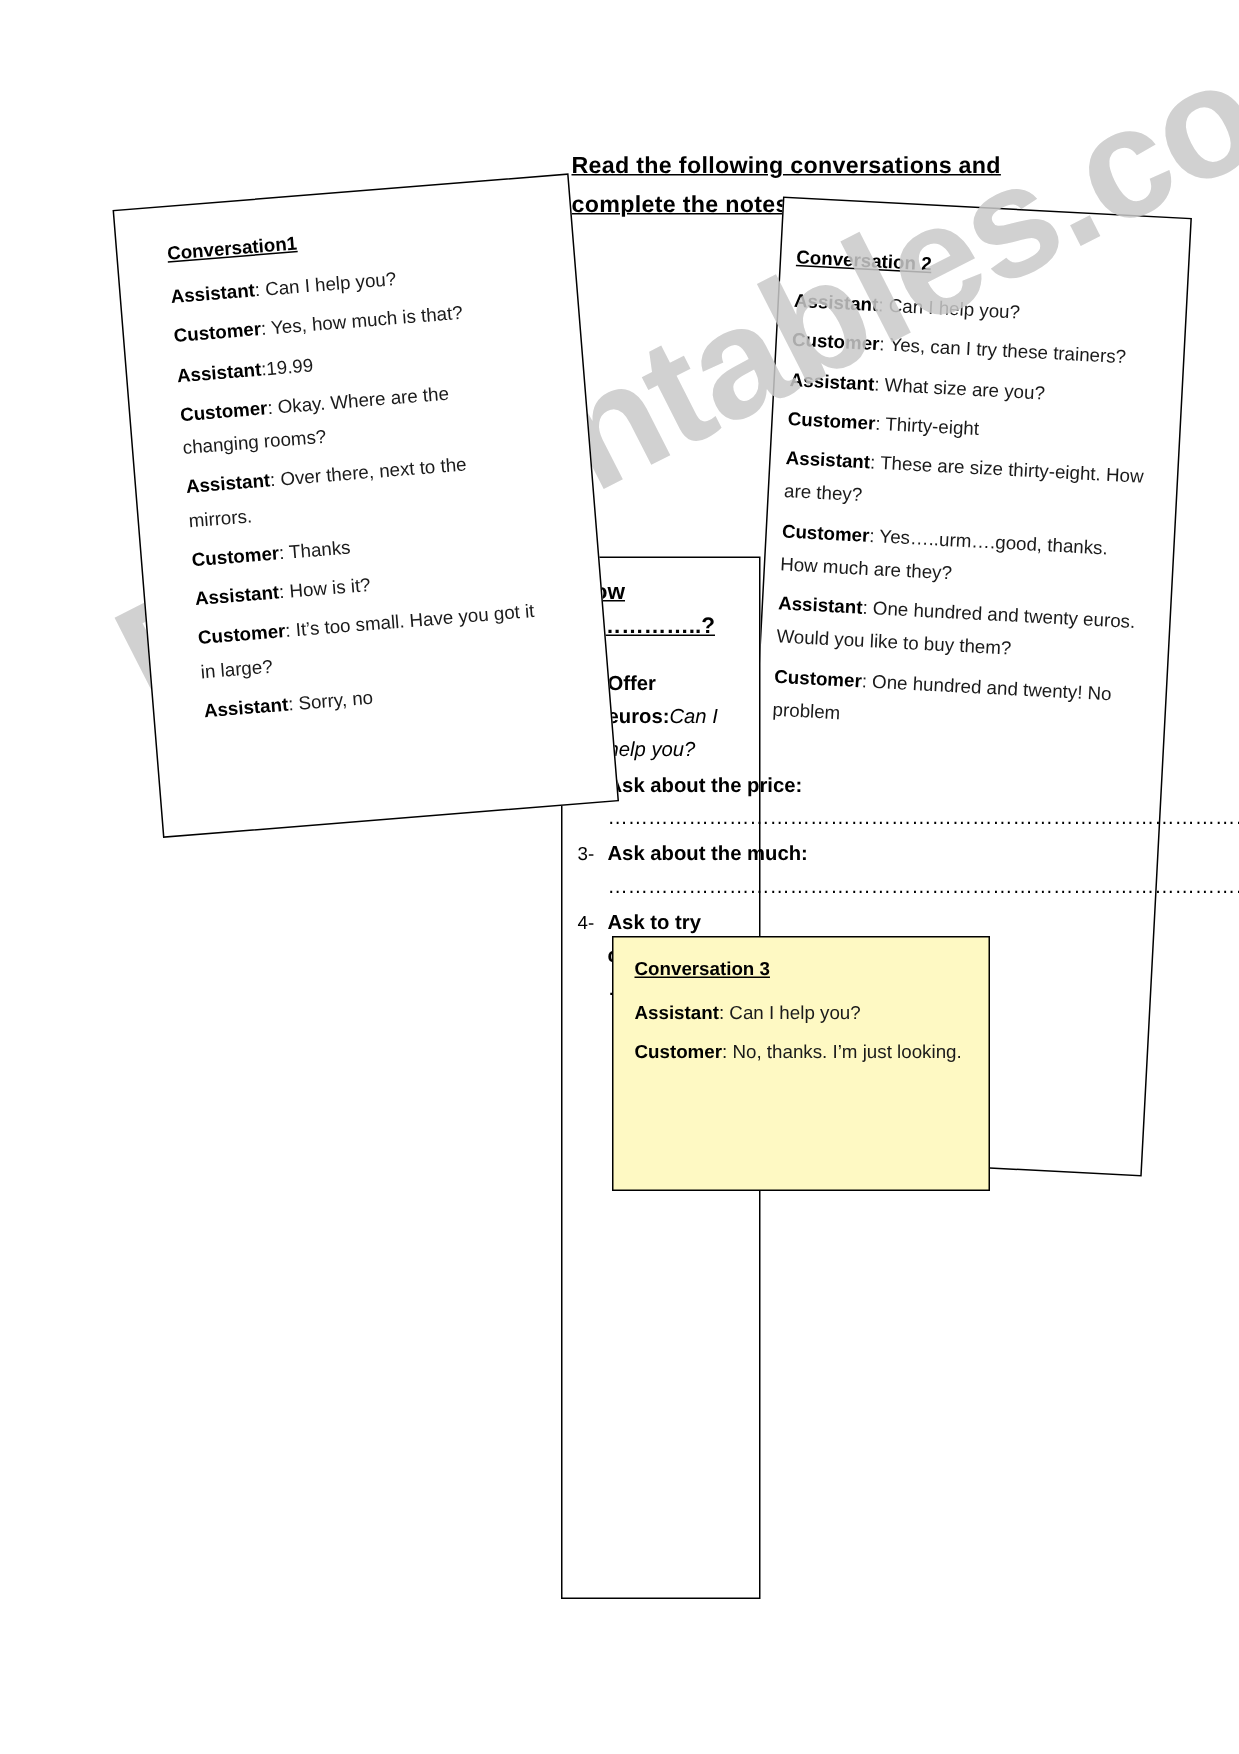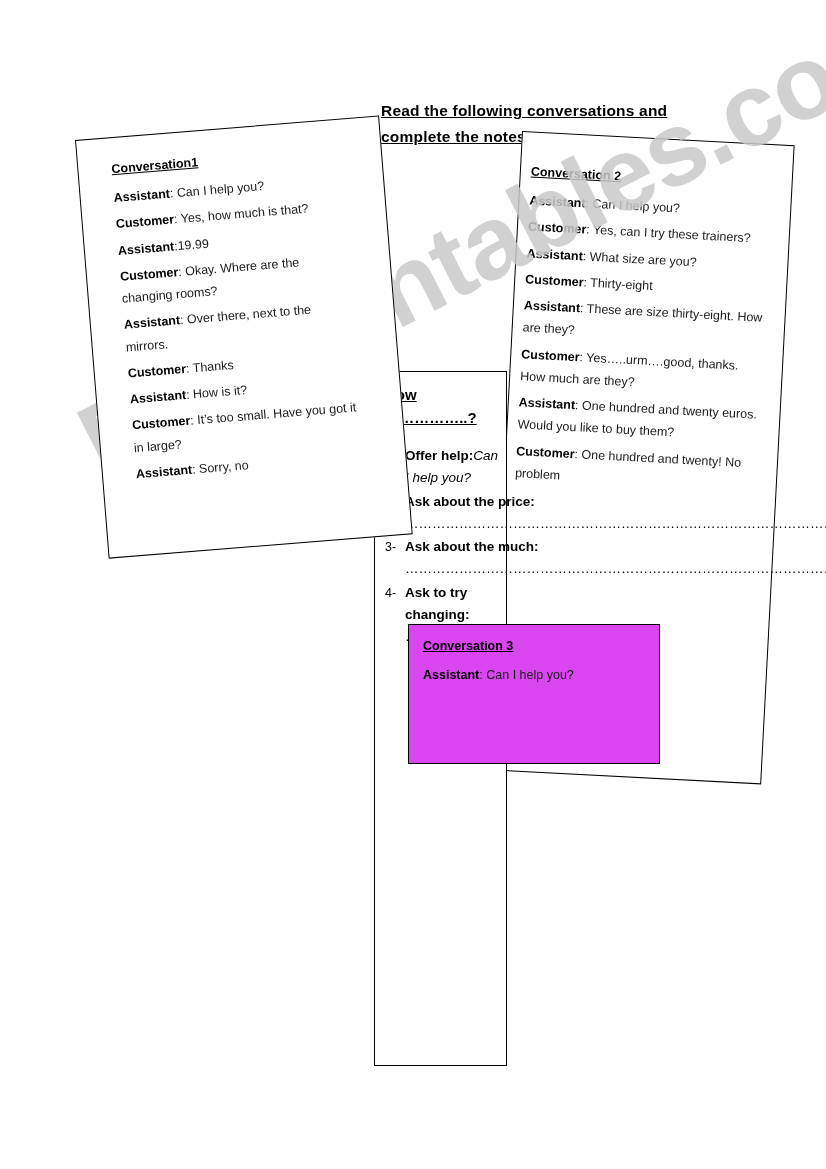--- a/index.html
+++ b/index.html
@@ -151,22 +151,22 @@
     font-style: normal;
     display: block;
     word-break: break-all;
   }
 
   
   #conv3 {
     left: 408px;
     top: 624px;
     width: 252px;
-    height: 140px;
-    background: #d946ef;
+    height: 170px;
+    background: #fef9c3;
     z-index: 6;
   }
   #conv3 .card-inner {
     padding: 14px 12px 0 14px;
     width: 252px;
     box-sizing: border-box;
   }
 
   
   .watermark {
@@ -228,21 +228,21 @@
   </div>
 
   <div class="card z2" id="howto">
     <div class="card-inner">
       <div class="howto-title">How to…………..?</div>
       <div class="howto-list">
 
         <div class="howto-item">
           <span class="howto-num">1-</span>
           <span class="howto-body">
-            <span>Offer help:</span><span class="ans">Can I help you?</span>
+            <span>Offer euros:</span><span class="ans">Can I help you?</span>
           </span>
         </div>
 
         <div class="howto-item">
           <span class="howto-num">2-</span>
           <span class="howto-body">
             <span>Ask about the price:</span><span class="dots">…………………………………………………………………………………………………………………………………….</span>
           </span>
         </div>
 
@@ -263,16 +263,17 @@
       </div>
     </div>
   </div>
 
   <div class="watermark">ESLprintables.com</div>
 
   <div class="card z3" id="conv3">
     <div class="card-inner">
       <div class="conv-head">Conversation 3</div>
       <div class="line"><b>Assistant</b><span>: Can I help you?</span></div>
+      <div class="line"><b>Customer</b><span>: No, thanks. I’m just looking.</span></div>
     </div>
   </div>
 
 </div>
 
 </body></html>

